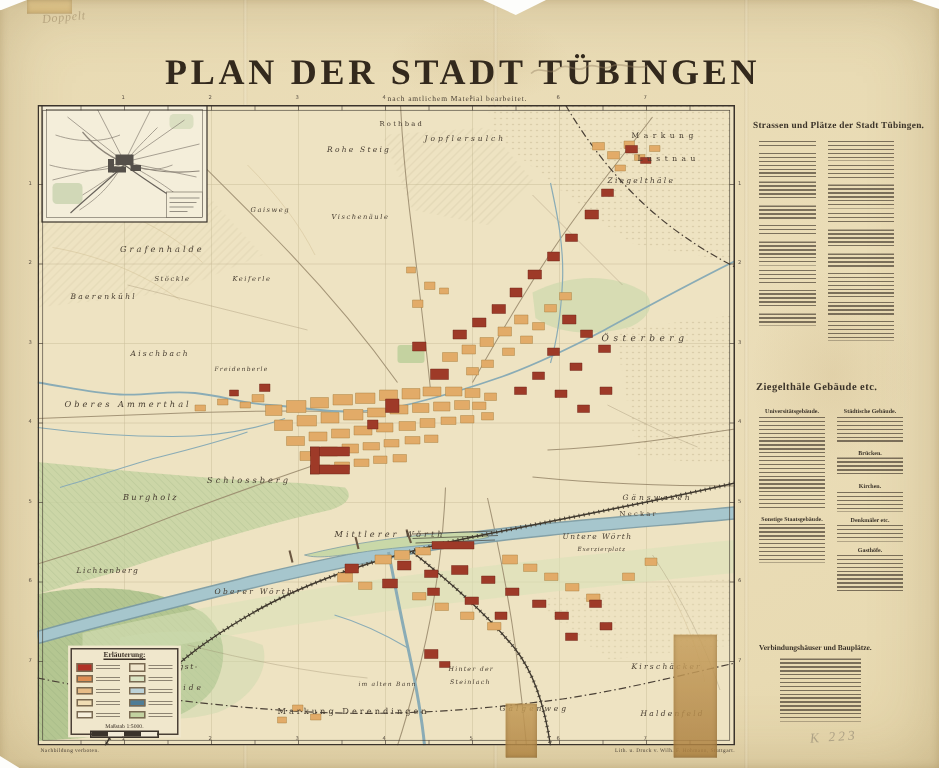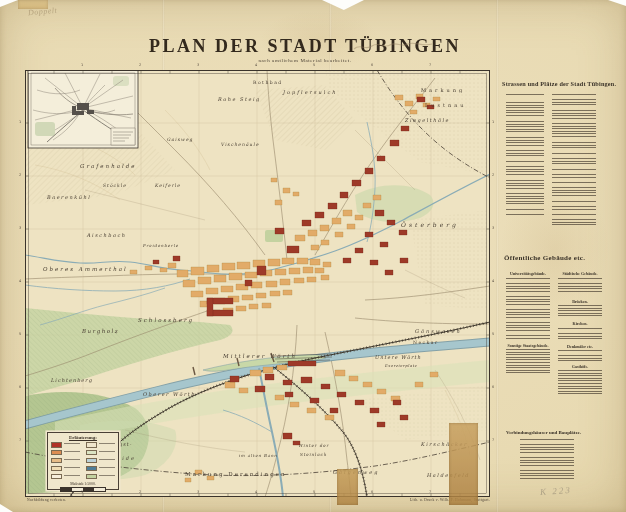--- a/index.html
+++ b/index.html
@@ -9,21 +9,21 @@
     box-shadow:inset 0 0 46px rgba(130,100,50,.28), inset 0 0 6px rgba(120,90,40,.25);}
   .stain{position:absolute;border-radius:50%;pointer-events:none;}
   .stain.s1{left:500px;top:180px;width:110px;height:140px;background:radial-gradient(closest-side,rgba(150,110,50,.10),rgba(150,110,50,0));}
   .stain.s2{left:260px;top:10px;width:120px;height:60px;background:radial-gradient(closest-side,rgba(150,110,50,.09),rgba(150,110,50,0));}
   .stain.s3{left:50px;top:440px;width:100px;height:60px;background:radial-gradient(closest-side,rgba(140,100,45,.08),rgba(140,100,45,0));}
   .crease{position:absolute;top:0;bottom:0;width:3px;pointer-events:none;
     background:linear-gradient(90deg,rgba(120,95,55,.10),rgba(255,255,255,.14),rgba(120,95,55,.06));}
   .c1{left:162px}.c2{left:329px}.c3{left:496px}
 
   .title-block{position:absolute;left:110px;top:36px;width:390px;text-align:center;color:#33291d;}
-  .map-title{font-size:18px;font-weight:700;letter-spacing:2.5px;white-space:nowrap;}
+  .map-title{font-size:24px;font-weight:700;letter-spacing:2.5px;white-space:nowrap;}
   .map-subtitle{font-size:5px;letter-spacing:.6px;margin-top:1px;color:#4a4034;}
   .pencil-topleft{position:absolute;left:28px;top:7px;font-style:italic;font-size:8px;color:rgba(158,138,104,.62);transform:rotate(-5deg);letter-spacing:.5px;}
   .pencil-squiggle{position:absolute;left:352px;top:36px;}
 
   .map-area{position:absolute;left:25px;top:70px;width:465px;height:427px;}
   .map-area svg{display:block}
 
   .tick{position:absolute;font-size:3.5px;color:#5a5044;font-family:"DejaVu Sans",sans-serif;}
   .ticks{position:absolute;inset:0;pointer-events:none;}
 
@@ -414,21 +414,21 @@
               <div class="micro-block" style="height: 13px;"></div>
               <div class="micro-block" style="height: 10.4px;"></div>
               <div class="micro-block" style="height: 15.6px;"></div>
               <div class="micro-block" style="height: 10.4px;"></div>
               <div class="micro-block" style="height: 13px;"></div>
             </div>
       </div>
     </section>
 
     <section class="sp-sec sec-build">
-      <h2 class="sp-title2">Öffentliche Gebäude etc.</h2>
+      <h2 class="sp-title2">Ziegelthäle Gebäude etc.</h2>
       <div class="sp-cols">
         <div class="sp-col">
           <div class="sp-sub">Universitätsgebäude.</div>
           <div>
                 <div class="micro-block" style="height: 62.4px;"></div>
               </div>
           <div class="sp-sub">Sonstige Staatsgebäude.</div>
           <div>
                 <div class="micro-block" style="height: 26px;"></div>
               </div>

